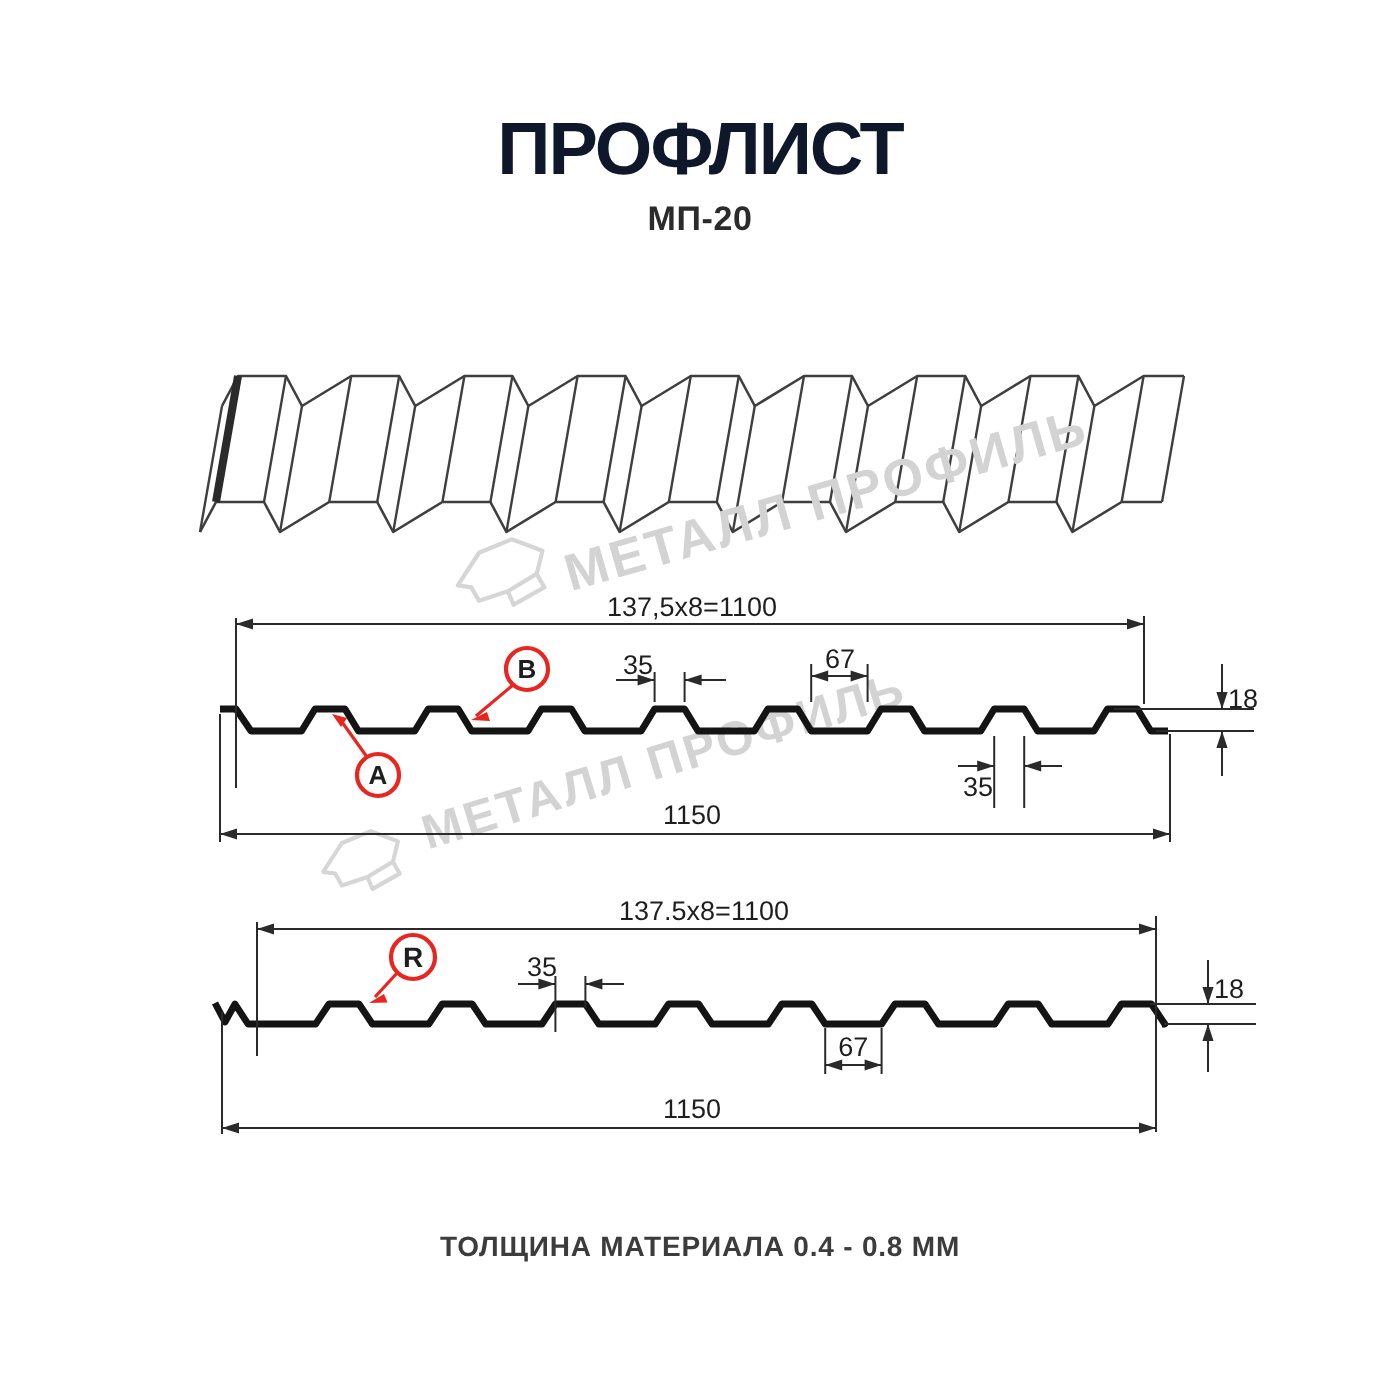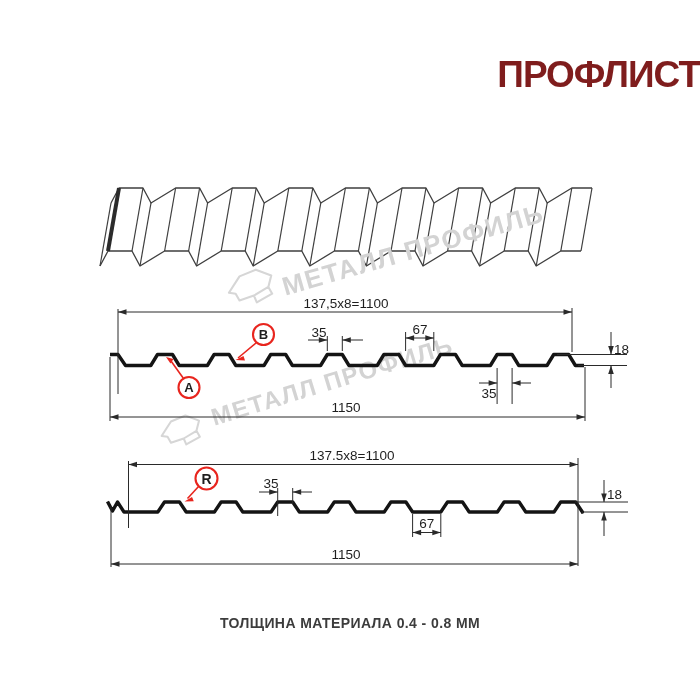--- a/index.html
+++ b/index.html
@@ -1,19 +1,19 @@
 <!DOCTYPE html>
 <html><head>
 <meta charset="utf-8">
 <style>
   html,body{margin:0;padding:0;background:#888;}
   .canvas{position:relative;width:700px;height:700px;background:#ffffff;overflow:hidden;
           font-family:"Liberation Sans","DejaVu Sans",sans-serif;}
-  .title{position:absolute;left:0;top:54px;width:700px;text-align:right;
-         font-size:37px;font-weight:700;letter-spacing:-1px;color:#7f1d1d;margin:0;}
+  .title{position:absolute;left:0;top:54px;width:700px;text-align:center;
+         font-size:37px;font-weight:700;letter-spacing:-1px;color:#0f172a;margin:0;}
   .subtitle{position:absolute;left:0;top:100px;width:700px;text-align:center;
          font-size:17px;font-weight:700;color:#2b2b2b;letter-spacing:.3px;}
   .caption{position:absolute;left:0;top:615px;width:700px;text-align:center;
          font-size:14px;font-weight:700;color:#3c3c3c;letter-spacing:.4px;}
   .wm{position:absolute;pointer-events:none;}
   .wm .wm-text{display:inline-block;font-weight:700;color:#d3d3d3;white-space:nowrap;
          transform-origin:0 50%;}
   #wm1 .wm-text{font-size:26px;letter-spacing:1.5px;transform:rotate(-16deg);}
   #wm2 .wm-text{font-size:24px;letter-spacing:1.5px;transform:rotate(-17deg);}
   svg{position:absolute;overflow:visible;}
@@ -21,20 +21,21 @@
        text-anchor:middle;}
   text.start{text-anchor:start;}
   text.marker{font-size:13px;font-weight:700;}
 </style>
 </head>
 <body>
 
 <div class="canvas">
 
   <h1 class="title">ПРОФЛИСТ</h1>
+  <div class="subtitle">МП-20</div>
 
   <svg id="svg3d" style="left:92px;top:160px;width:506px;height:120px" viewBox="92 160 506 120">
       <path d="M111.0,203.0 L119.0,188.0 L143.0,188.0 L151.0,203.0 L175.6,188.0 L199.6,188.0 L207.6,203.0 L232.2,188.0 L256.2,188.0 L264.2,203.0 L288.8,188.0 L312.8,188.0 L320.8,203.0 L345.4,188.0 L369.4,188.0 L377.4,203.0 L402.0,188.0 L426.0,188.0 L434.0,203.0 L458.6,188.0 L482.6,188.0 L490.6,203.0 L515.2,188.0 L539.2,188.0 L547.2,203.0 L571.8,188.0 L592.0,188.0 L581.0,251.0 L560.8,251.0 L536.2,266.0 L528.2,251.0 L504.2,251.0 L479.6,266.0 L471.6,251.0 L447.6,251.0 L423.0,266.0 L415.0,251.0 L391.0,251.0 L366.4,266.0 L358.4,251.0 L334.4,251.0 L309.8,266.0 L301.8,251.0 L277.8,251.0 L253.2,266.0 L245.2,251.0 L221.2,251.0 L196.6,266.0 L188.6,251.0 L164.6,251.0 L140.0,266.0 L132.0,251.0 L108.0,251.0 L100.0,266.0 Z" fill="#ffffff" stroke="none"></path>
       <path d="M111.0,203.0 L119.0,188.0 L143.0,188.0 L151.0,203.0 L175.6,188.0 L199.6,188.0 L207.6,203.0 L232.2,188.0 L256.2,188.0 L264.2,203.0 L288.8,188.0 L312.8,188.0 L320.8,203.0 L345.4,188.0 L369.4,188.0 L377.4,203.0 L402.0,188.0 L426.0,188.0 L434.0,203.0 L458.6,188.0 L482.6,188.0 L490.6,203.0 L515.2,188.0 L539.2,188.0 L547.2,203.0 L571.8,188.0 L592.0,188.0" fill="none" stroke="#3f3f3f" stroke-width="1.3" stroke-linejoin="round"></path>
       <path d="M100.0,266.0 L108.0,251.0 L132.0,251.0 L140.0,266.0 L164.6,251.0 L188.6,251.0 L196.6,266.0 L221.2,251.0 L245.2,251.0 L253.2,266.0 L277.8,251.0 L301.8,251.0 L309.8,266.0 L334.4,251.0 L358.4,251.0 L366.4,266.0 L391.0,251.0 L415.0,251.0 L423.0,266.0 L447.6,251.0 L471.6,251.0 L479.6,266.0 L504.2,251.0 L528.2,251.0 L536.2,266.0 L560.8,251.0 L581.0,251.0" fill="none" stroke="#3f3f3f" stroke-width="1.3" stroke-linejoin="round"></path>
       <line x1="111" y1="203" x2="100" y2="266" stroke="#3f3f3f" stroke-width="1.2"></line>
       <line x1="119" y1="188" x2="108" y2="251" stroke="#3f3f3f" stroke-width="1.2"></line>
       <line x1="143" y1="188" x2="132" y2="251" stroke="#3f3f3f" stroke-width="1.2"></line>
       <line x1="151" y1="203" x2="140" y2="266" stroke="#3f3f3f" stroke-width="1.2"></line>
       <line x1="175.6" y1="188" x2="164.6" y2="251" stroke="#3f3f3f" stroke-width="1.2"></line>

